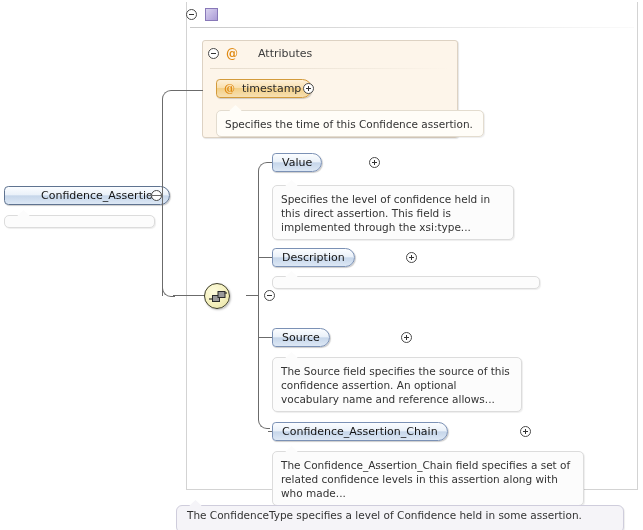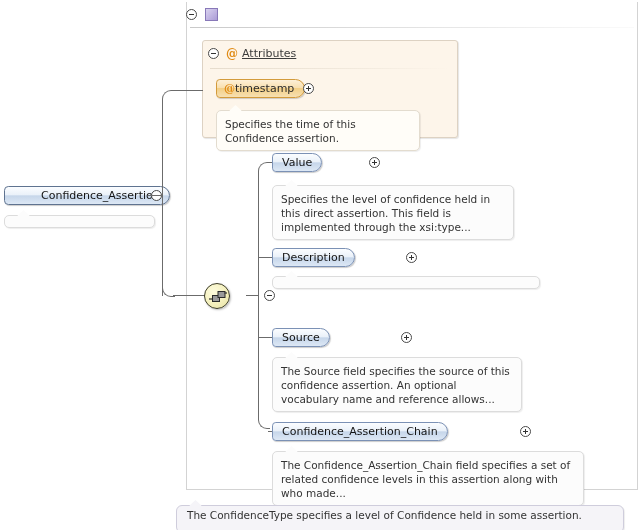--- a/index.html
+++ b/index.html
@@ -136,24 +136,23 @@
   }
   .at-glyph {
     color: #e08a13;
     font-size: 12px;
     font-weight: bold;
     margin-left: 7px;
     font-family: "DejaVu Serif", "Liberation Serif", serif;
     line-height: 1;
   }
   .attr-label {
-    margin-left: 4px;
+    margin-left: 20px;
     font-size: 11px;
     color: #3c3c3c;
-    text-decoration: underline;
   }
   .attr-panel-divider {
     position: absolute;
     left: 8px;
     top: 28px;
     width: 238px;
     height: 1px;
     background: linear-gradient(to right, #e6dccd, #f4ece0 70%, #fdf5ea);
   }
 
@@ -168,21 +167,21 @@
     align-items: center;
     border: 1px solid #d39b3c;
     border-radius: 4px 10px 10px 4px;
     background: linear-gradient(to bottom, #fdf0d8 0%, #f8dfae 48%, #f3cf86 50%, #f7e0b3 100%);
     box-shadow: 1px 1px 1px rgba(0,0,0,0.18);
     box-sizing: border-box;
     font-size: 11px;
     color: #2a2a2a;
   }
   .attr-node .at-glyph { margin-left: 0; font-size: 11px; }
-  .attr-node-text { white-space: nowrap; }
+  .attr-node-text { margin-left: 7px; white-space: nowrap; }
 
   
   .el-node {
     position: absolute;
     height: 19px;
     padding: 0 9px;
     display: flex;
     align-items: center;
     justify-content: center;
     border: 1px solid #7b91b5;
@@ -303,21 +302,21 @@
 </div>
 <div class="attr-panel-divider" style="left:210px; top:68px; width:240px;"></div>
 
 
 <div class="attr-node">
   <span class="at-glyph">@</span>
   <span class="attr-node-text">timestamp</span>
 </div>
 <span class="toggle plus abs" style="left:303px; top:83px;"></span>
 
-<div class="doc attr-doc" style="left:216px; top:110px; width:204px;">
+<div class="doc attr-doc" style="left:216px; top:110px; width:268px;">
   <span class="tip"></span>
   <span>Specifies the time of this Confidence assertion.</span>
 </div>
 
 
 <div class="el-node root-node" style="left:4px; top:186px;">
   <span>Confidence_Assertion</span>
 </div>
 <span class="toggle abs" style="left:136px; top:190px;"></span>
 

